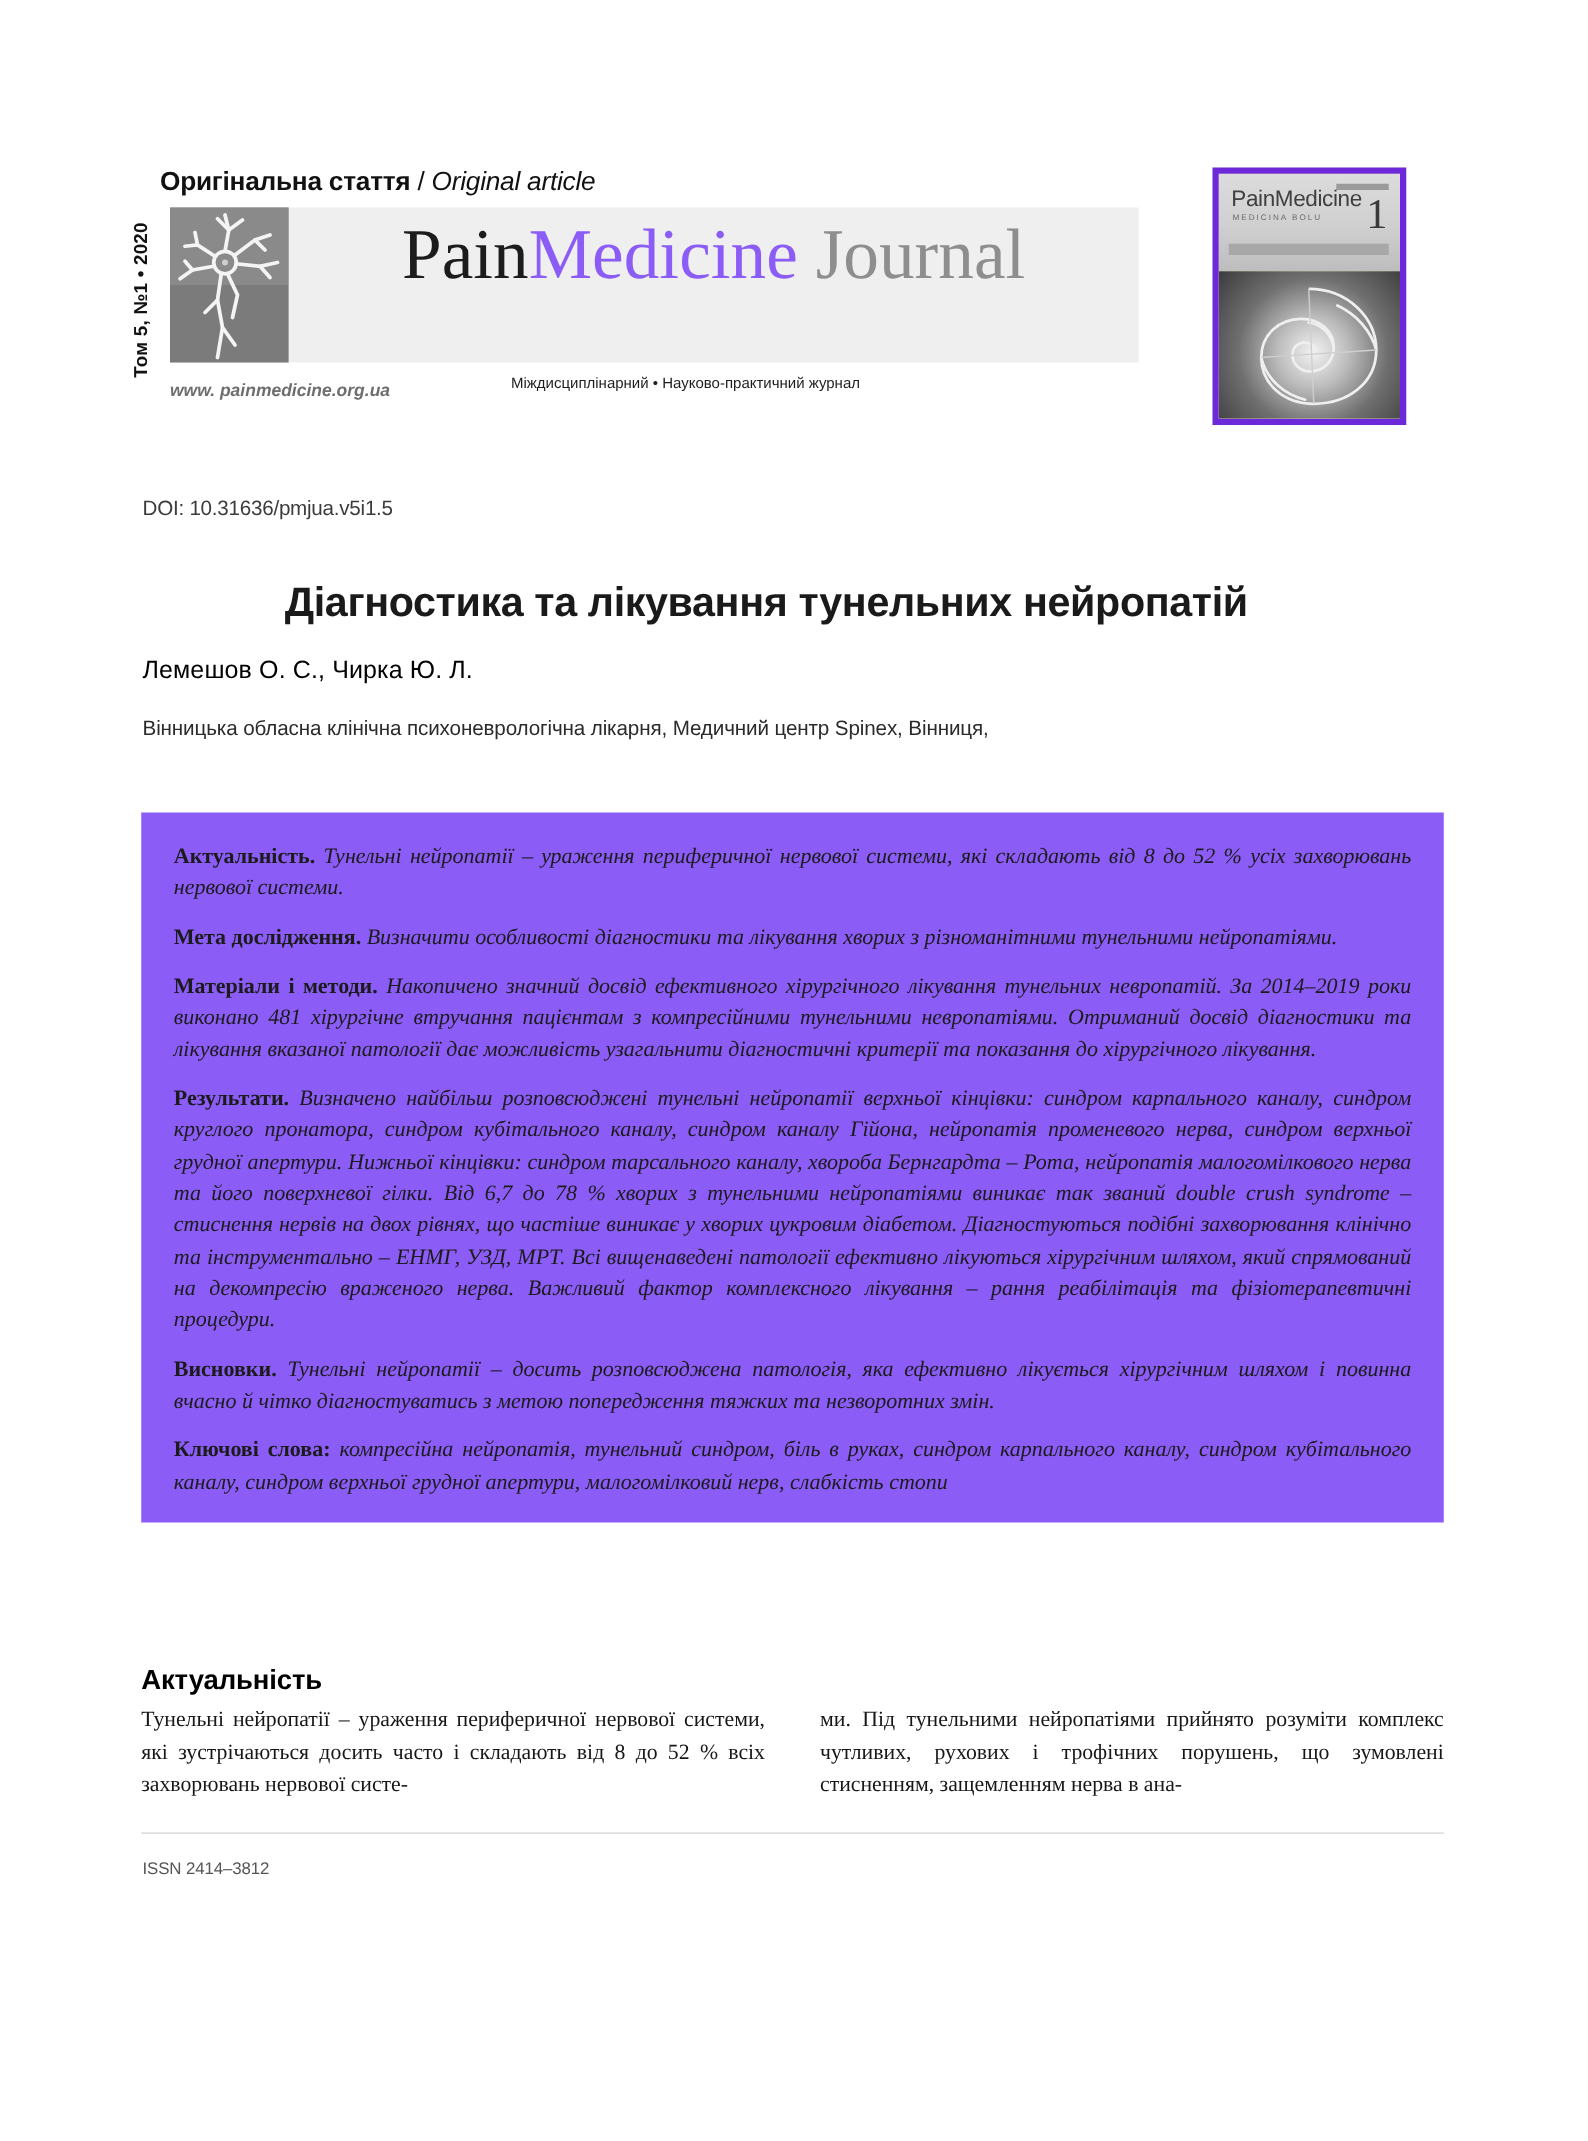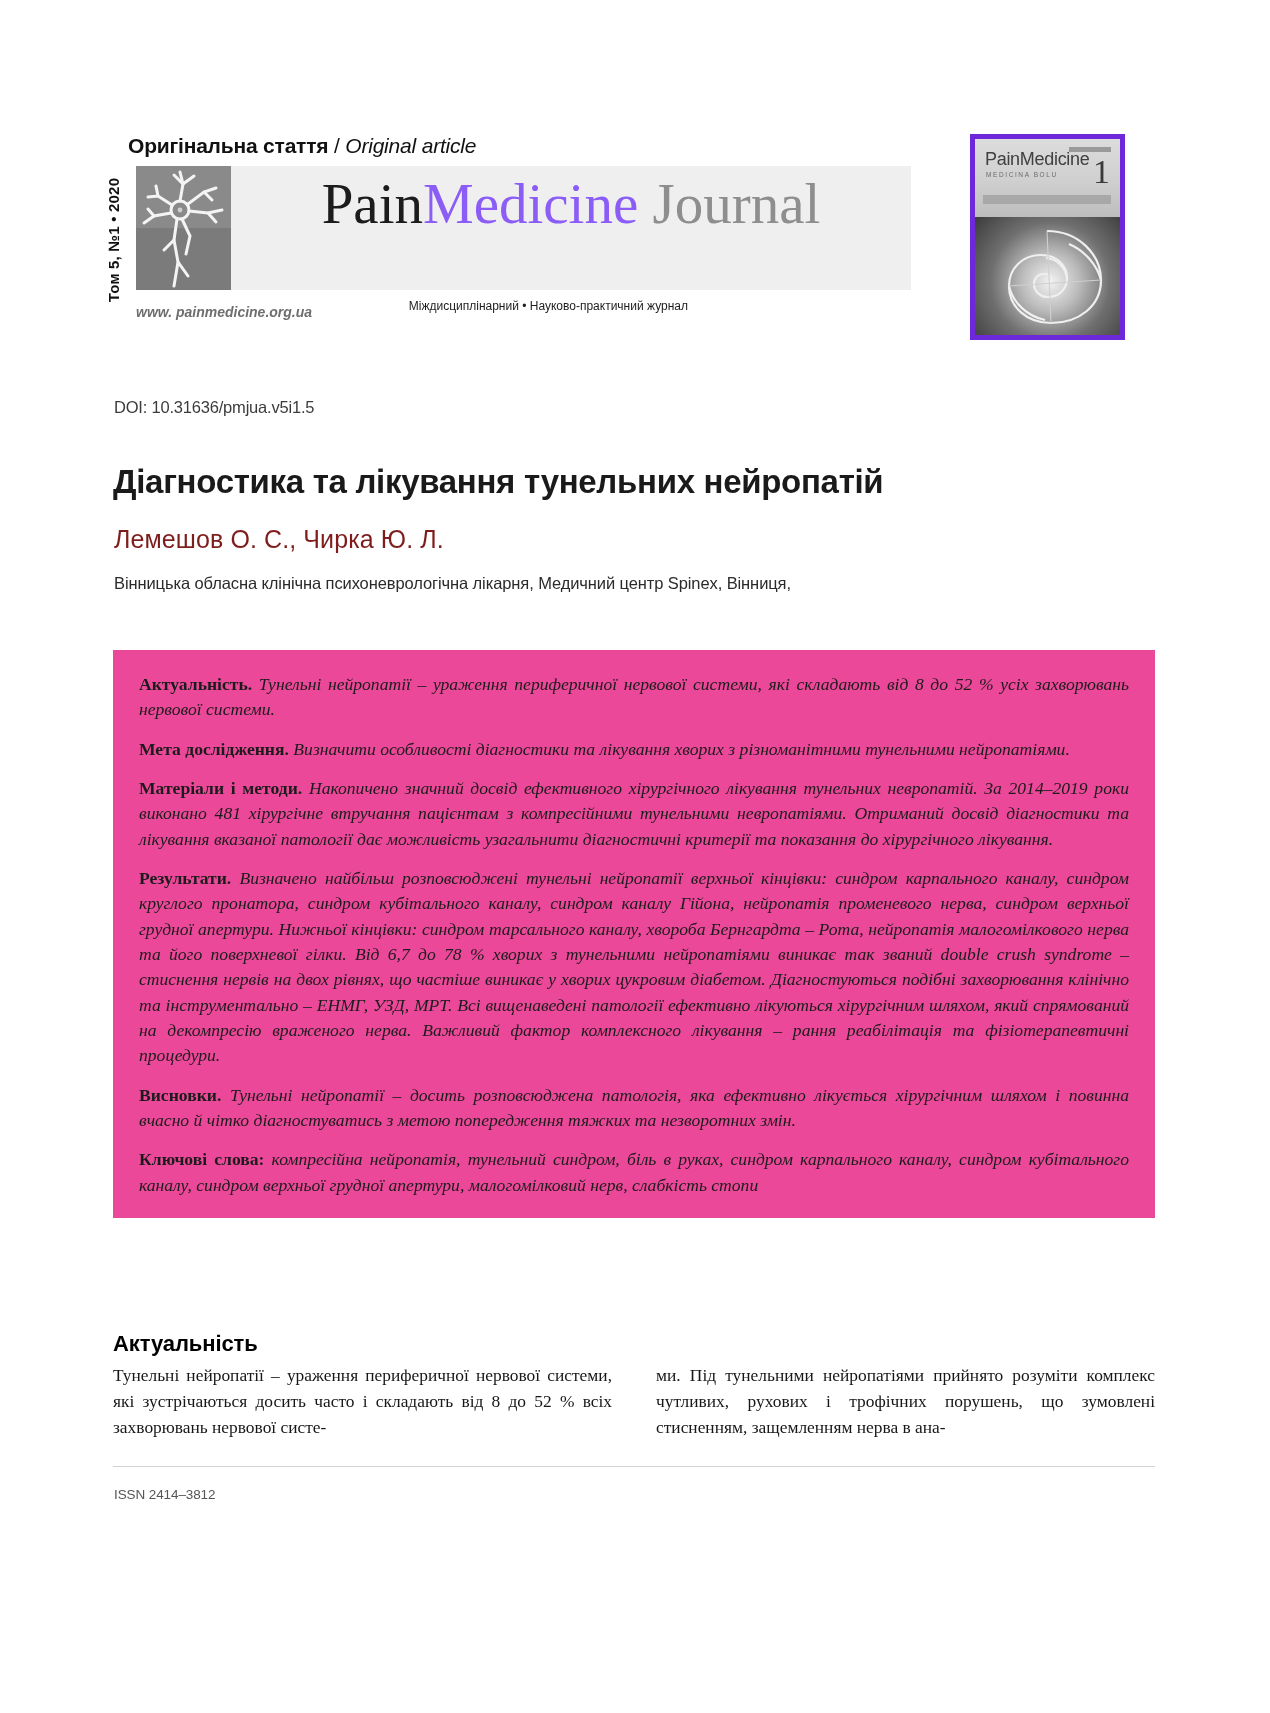--- a/index.html
+++ b/index.html
@@ -202,27 +202,28 @@
   .article-title {
     position: absolute;
     left: 113px;
     top: 441px;
     width: 1000px;
     font-size: 33px;
     font-weight: 700;
     color: #1a1a1a;
     letter-spacing: -0.3px;
     line-height: 1.18;
+    text-align: center;
   }
   .authors {
     position: absolute;
     left: 114px;
     top: 525px;
-    font-size: 25px;
-    color: #7f1d1d;
+    font-size: 20px;
+    color: #000000;
     letter-spacing: 0.1px;
     white-space: nowrap;
   }
   .affiliation {
     position: absolute;
     left: 114px;
     top: 574px;
     width: 980px;
     font-size: 16.5px;
     color: #2b2b2b;
@@ -230,21 +231,21 @@
   }
 
   
   .abstract {
     position: absolute;
     left: 113px;
     top: 650px;
     width: 1042px;
     padding: 22px 26px 20px 26px;
     box-sizing: border-box;
-    background: #ec4899;
+    background: #8b5cf6;
   }
   .abstract p {
     margin: 0 0 14px 0;
     font-family: "Liberation Serif", serif;
     font-style: italic;
     font-size: 17.6px;
     line-height: 1.44;
     color: #1b1b1b;
     text-align: justify;
   }

